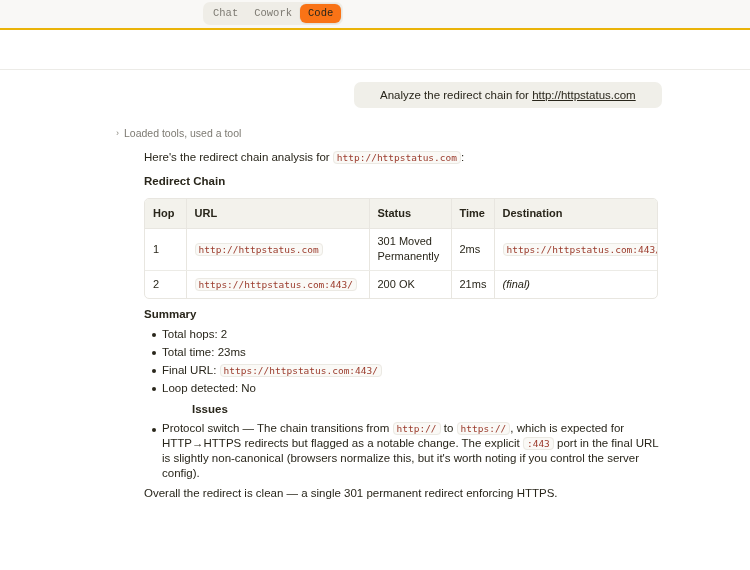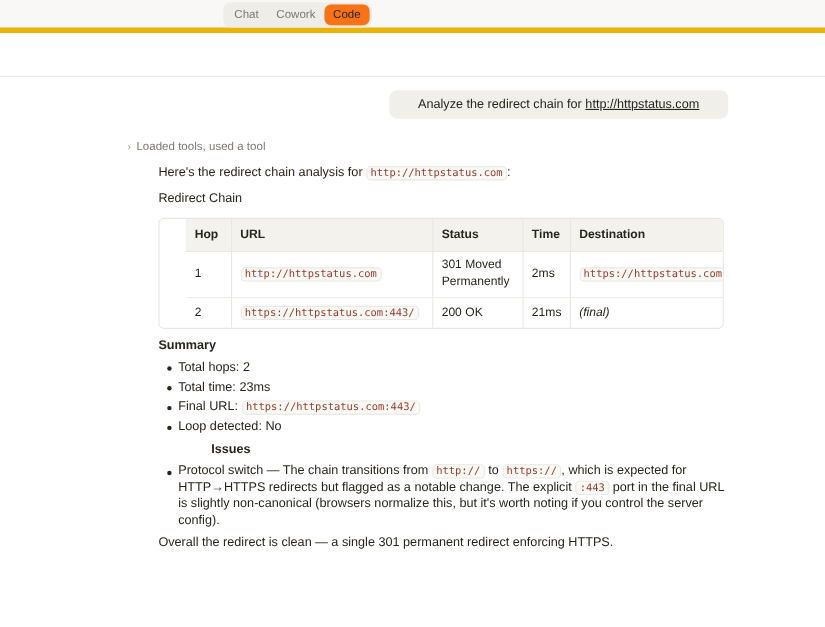--- a/index.html
+++ b/index.html
@@ -1,37 +1,37 @@
 <!DOCTYPE html>
 <html><head>
 <meta charset="utf-8">
 <style>
   * { box-sizing: border-box; margin: 0; padding: 0; }
   html, body { width: 750px; height: 570px; overflow: hidden; background: #ffffff; }
   body { font-family: "Liberation Sans", "DejaVu Sans", sans-serif; color: #29261b; font-size: 12px; position: relative; }
 
-  .topbar { position: absolute; left: 0; top: 0; width: 750px; height: 30px; background: #f9f8f6; border-bottom: 5px solid #eab308; }
+  .topbar { position: absolute; left: 0; top: 0; width: 750px; height: 30px; background: #f9f8f6; border-bottom: 2px solid #eab308; font-family: Liberation Mono, monospace; }
   .mode-switch { position: absolute; left: 203px; top: 2px; height: 23px; background: #efede7; border-radius: 7px; display: flex; align-items: center; padding: 2px; }
   .mode-tab { font-size: 10.5px; color: #7d7a72; padding: 0 8px; height: 19px; line-height: 19px; border-radius: 6px; cursor: pointer; }
   .mode-tab.active { background: #f97316; color: #29261b; box-shadow: 0 0 0 0.5px #e2dfd8, 0 1px 2px rgba(0,0,0,0.06); }
 
   .subbar { position: absolute; left: 0; top: 30px; width: 750px; height: 40px; background: #ffffff; border-bottom: 1px solid #ecebe7; }
 
   .user-msg { position: absolute; left: 354px; top: 82px; height: 26px; padding: 0 26px; background: #f0efe9; border-radius: 7px; font-size: 11.5px; line-height: 26px; color: #29261b; white-space: nowrap; }
   .user-msg a { color: #29261b; text-decoration: underline; }
 
   .tool-line { position: absolute; left: 116px; top: 127px; font-size: 10.5px; color: #7d7a72; display: flex; align-items: center; gap: 5px; cursor: pointer; }
   .chev { font-size: 9px; color: #8d8a82; }
 
   .content { position: absolute; left: 144px; top: 150px; width: 520px; font-size: 11.5px; line-height: 15px; }
   .code { font-family: "DejaVu Sans Mono", "Liberation Mono", monospace; font-size: 9.5px; color: #9b3b2c; background: #faf9f6; border: 1px solid #ebe9e3; border-radius: 4px; padding: 0 3px; }
   .p1 { height: 18px; }
-  .h { font-weight: normal; margin-top: 6px; height: 18px; }
+  .h { font-weight: bold; margin-top: 6px; height: 18px; }
 
-  .table-wrap { width: 514px; overflow: hidden; border: 1px solid #e8e6e0; border-radius: 5px; margin-top: 6px; padding-left: 24px; }
+  .table-wrap { width: 514px; overflow: hidden; border: 1px solid #e8e6e0; border-radius: 5px; margin-top: 6px; }
   table { border-collapse: collapse; width: 540px; table-layout: fixed; font-size: 11px; }
   th { background: #f3f2ec; text-align: left; font-weight: bold; height: 29px; padding: 0 8px; border-right: 1px solid #e8e6e0; border-bottom: 1px solid #e8e6e0; white-space: nowrap; }
   td { padding: 0 8px; border-right: 1px solid #e8e6e0; border-bottom: 1px solid #ecebe6; white-space: nowrap; }
   tr.r1 td { height: 42px; }
   tr.r2 td { height: 28px; border-bottom: none; }
   th:last-child, td:last-child { border-right: none; }
   .status-cell { white-space: normal; line-height: 15px; }
   .bold { font-weight: normal; }
   .italic { font-style: italic; }
 

